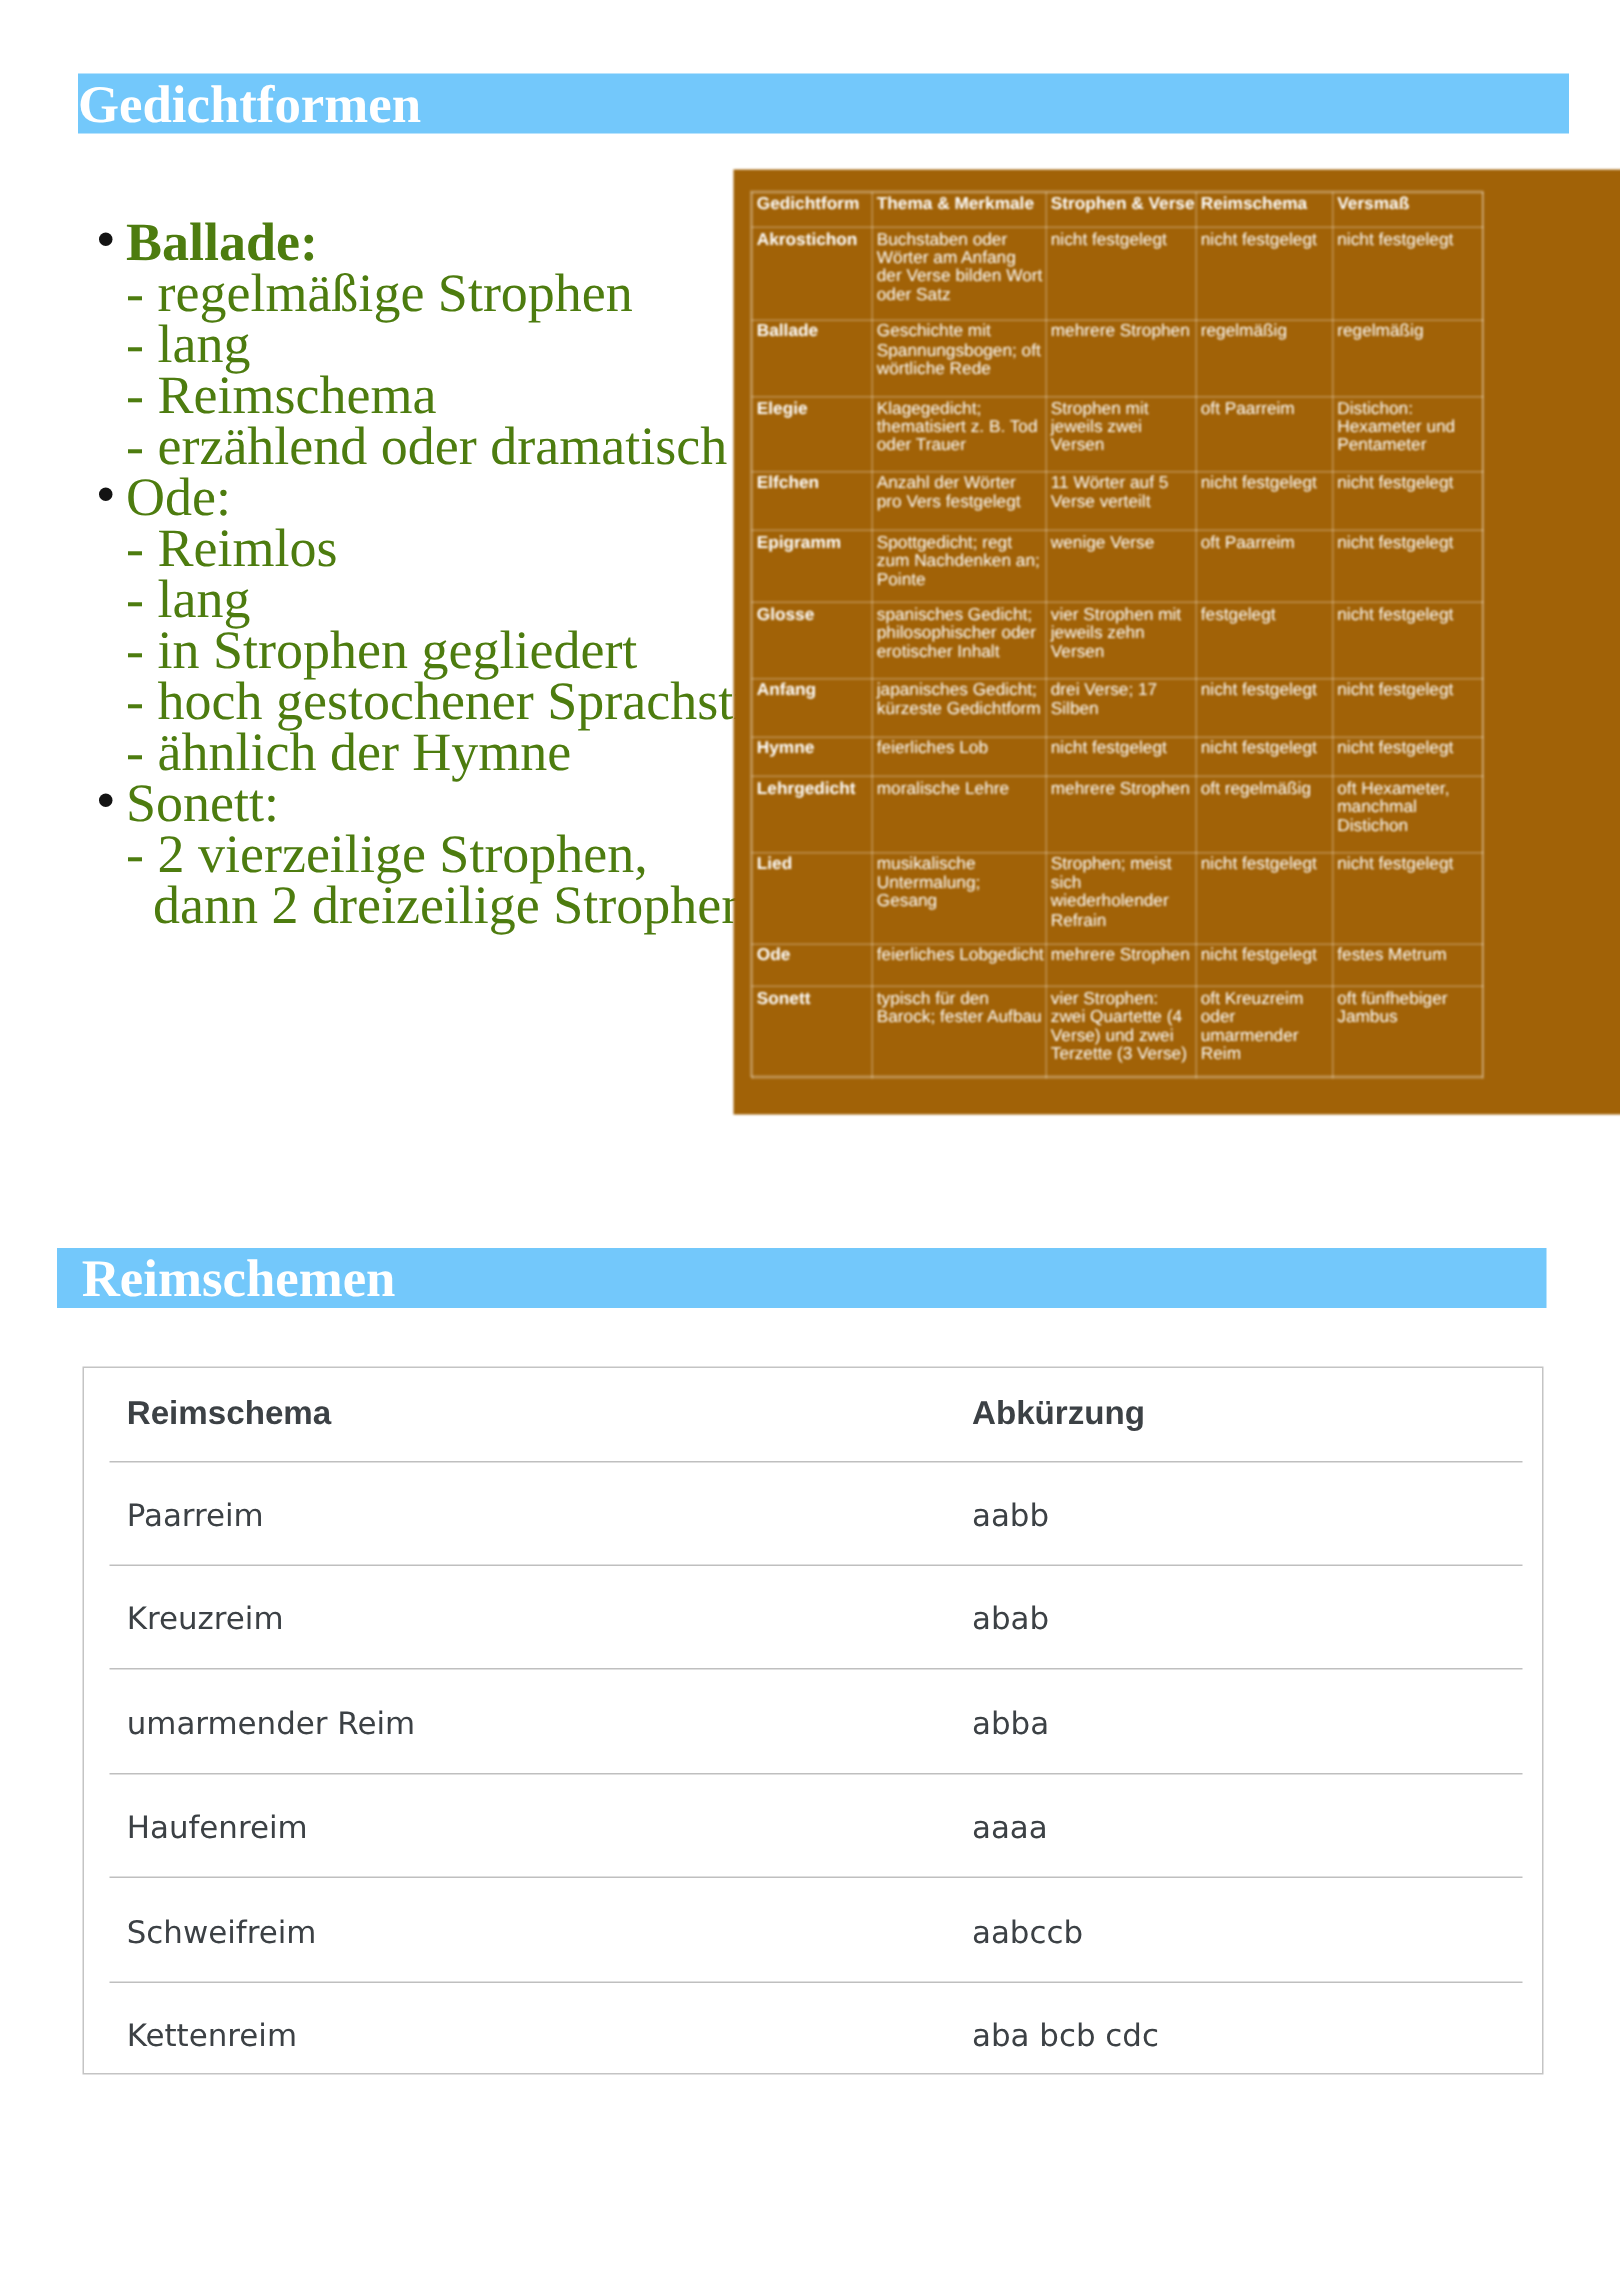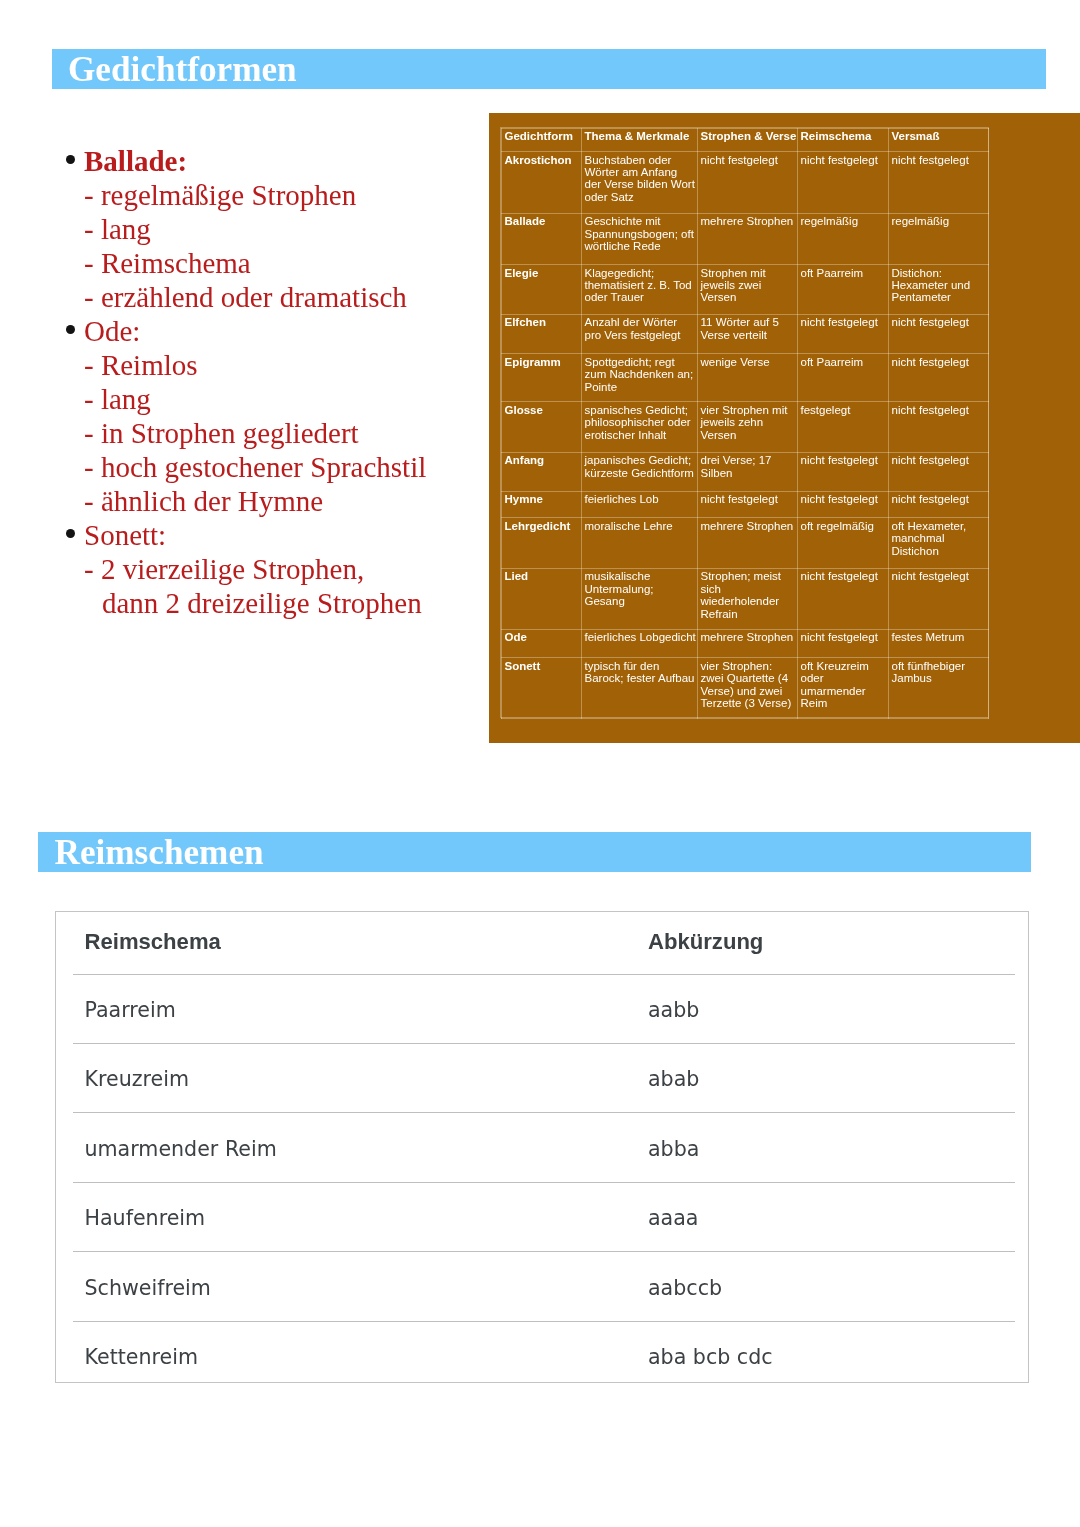--- a/index.html
+++ b/index.html
@@ -11,27 +11,27 @@
   }
   .page{position:absolute;inset:0;transform:translateZ(0);}
 
   
   .banner{position:absolute;background:#73c8fb;display:flex;align-items:center;}
   .banner .banner-title{
     font-family:"Liberation Serif",serif;color:#ffffff;font-weight:700;
     font-size:35.2px;line-height:1;letter-spacing:0px;white-space:nowrap;
   }
   #banner-1{left:52px;top:48.5px;width:994px;height:40.3px;}
-  #banner-1 .banner-title{margin-left:16px;margin-top:1.8px;}
+  #banner-1 .banner-title{margin-top:1.8px;}
   #banner-2{left:38px;top:832.4px;width:993px;height:39.6px;}
   #banner-2 .banner-title{margin-left:16.5px;margin-top:1.8px;}
 
   
   .notes{position:absolute;left:62px;top:144px;width:430px;
-    font-family:"Liberation Serif",serif;color:#b91c1c;font-size:29px;line-height:34px;}
+    font-family:"Liberation Serif",serif;color:#4d7c0f;font-size:36px;line-height:34px;}
   .notes .bullet-line{position:relative;padding-left:22px;font-weight:400;}
   .notes .bullet-line.b{font-weight:700;}
   .notes .bullet-line .dot{position:absolute;left:3.5px;top:11.3px;width:9px;height:9px;
     border-radius:50%;background:#131313;}
   .notes .sub-line{padding-left:22px;font-weight:400;white-space:pre;}
   .notes .cont-line{padding-left:40px;font-weight:400;white-space:pre;}
 
   
   .bluetable{
     position:absolute;left:489px;top:112.5px;width:607px;height:630.5px;

